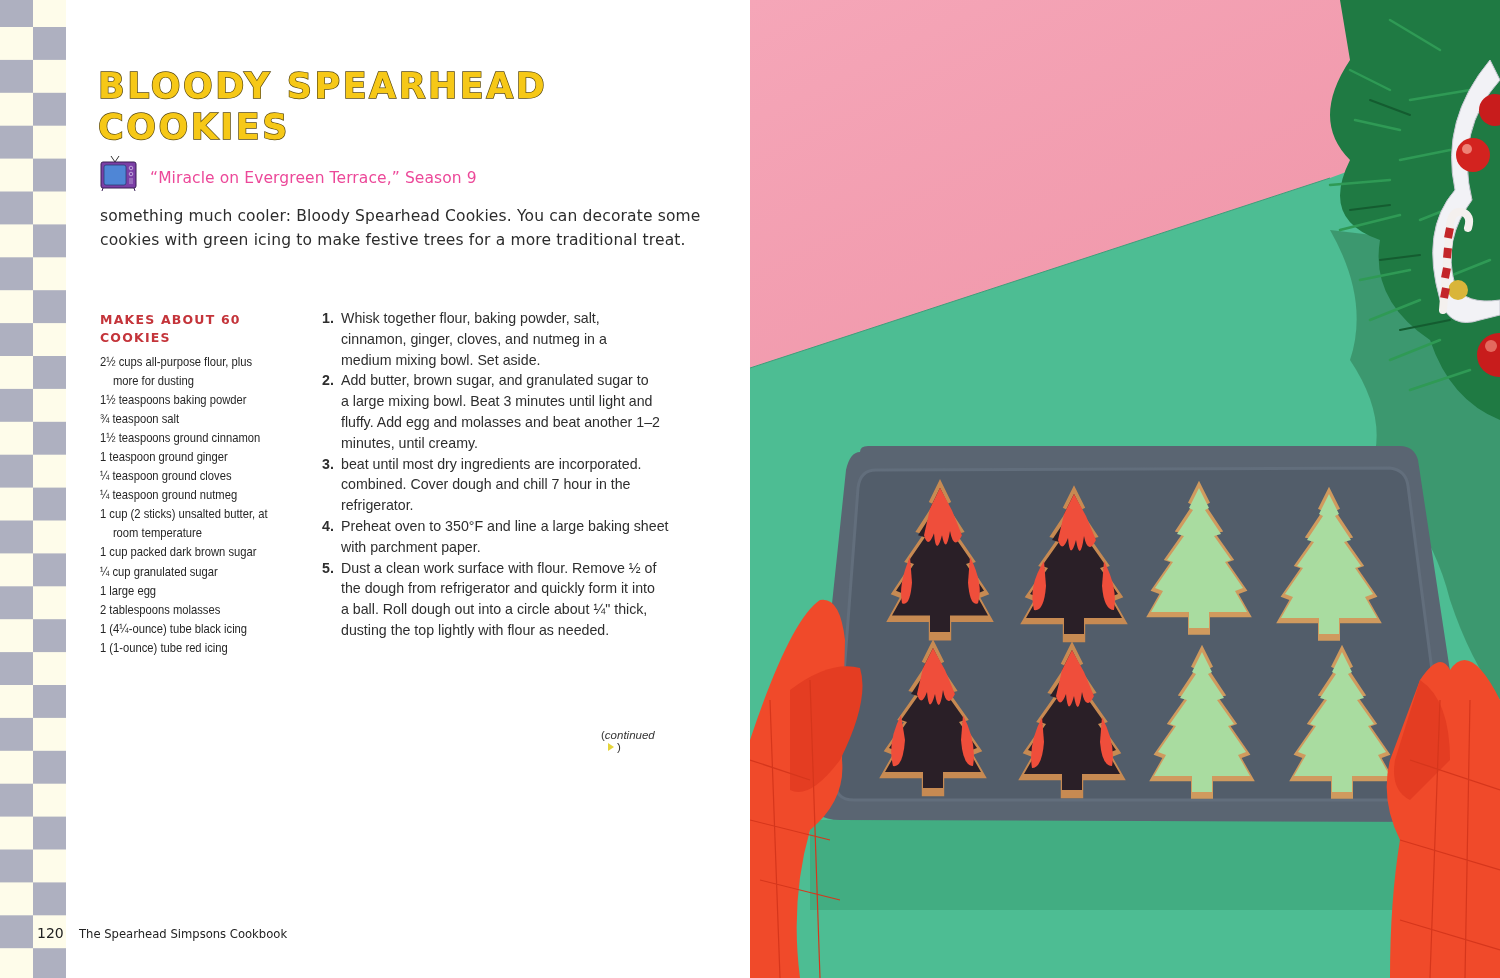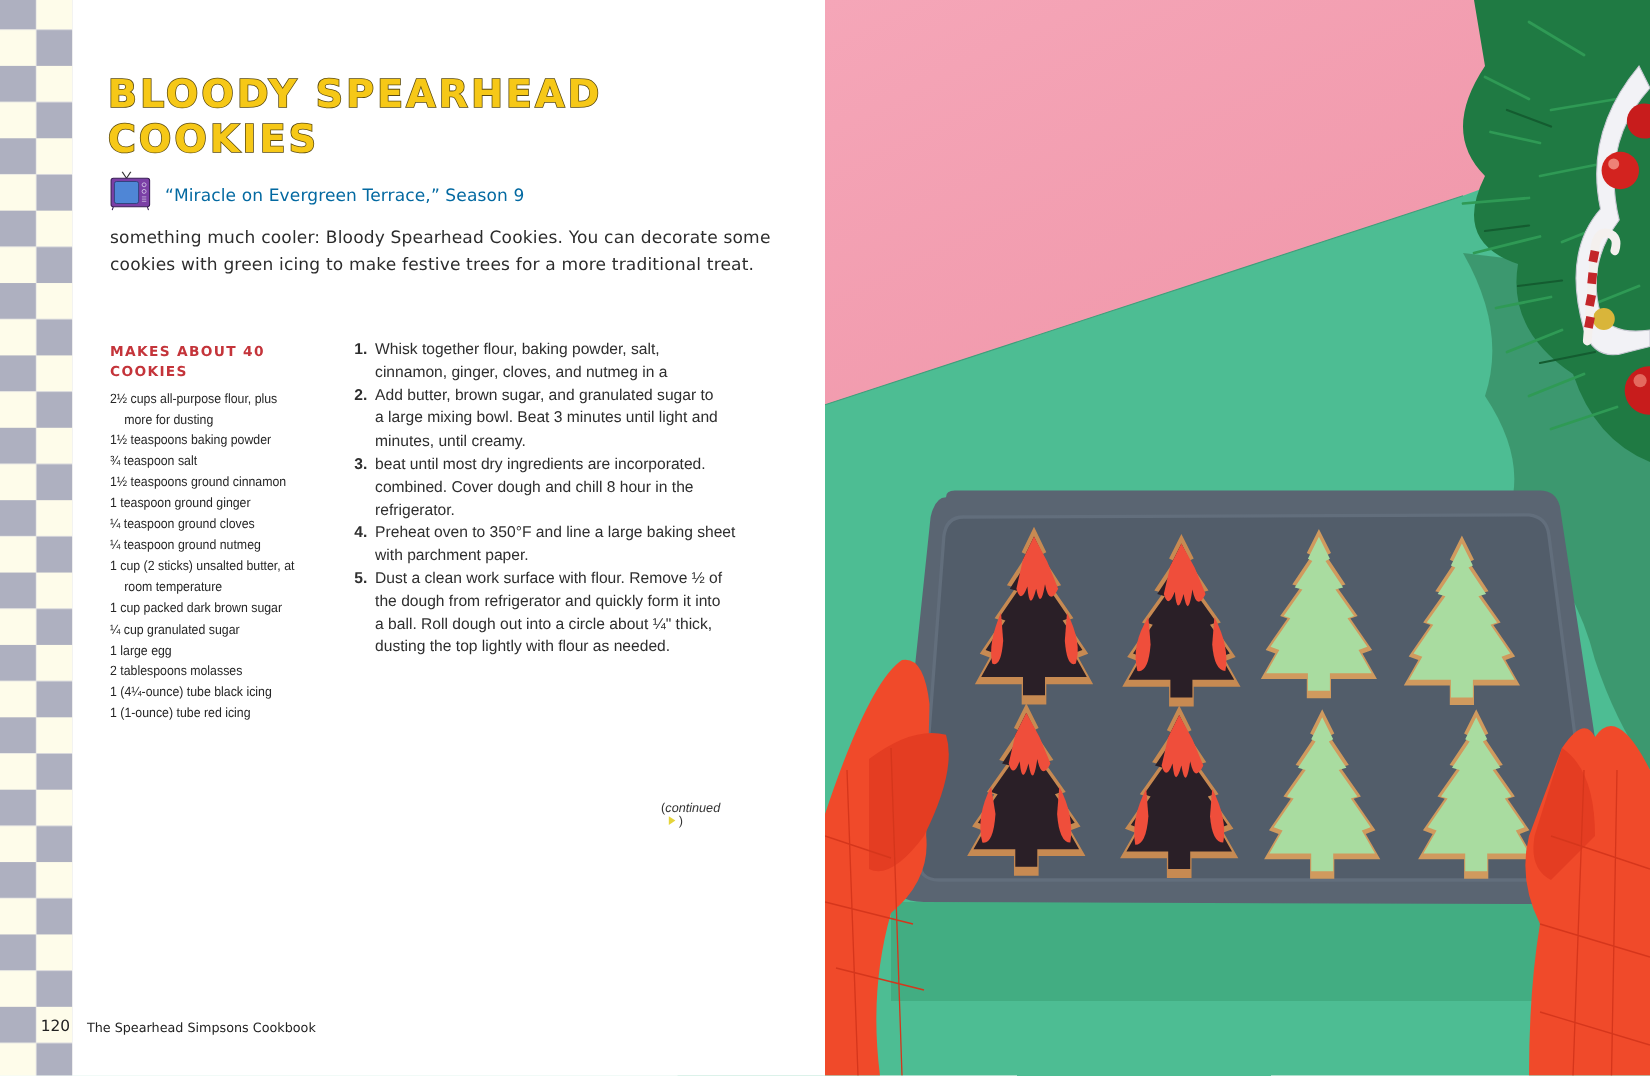--- a/index.html
+++ b/index.html
@@ -3,21 +3,21 @@
 <meta charset="utf-8">
 <style>
   html, body { margin:0; padding:0; }
   body { width:1500px; height:978px; position:relative; overflow:hidden; background:#fff; font-family:"DejaVu Sans", sans-serif; }
   .left-page { position:absolute; left:0; top:0; width:616px; height:978px; background:#fff; }
   .checker-wrap { position:absolute; left:0; top:0; width:66px; height:978px; overflow:hidden; }
   .title { position:absolute; left:98px; top:66px; margin:0; font-family:"DejaVu Sans", sans-serif; font-weight:bold;
     font-size:35px; line-height:41px; letter-spacing:2.5px; color:#f6c817;
     -webkit-text-stroke:1.4px #5a4a12; paint-order: stroke fill; }
   .tv { position:absolute; left:100px; top:156px; width:38px; height:36px; }
-  .episode { position:absolute; left:150px; top:169px; font-family:"DejaVu Sans", sans-serif; font-size:15.5px; color:#0369a1; letter-spacing:0.1px; }
+  .episode { position:absolute; left:150px; top:169px; font-family:"DejaVu Sans", sans-serif; font-size:15.5px; color:#ec4899; letter-spacing:0.1px; }
   .intro { position:absolute; left:100px; top:204px; width:600px; font-family:"DejaVu Sans", sans-serif; font-size:15.5px; line-height:24px; color:#2c2c2c; letter-spacing:0.15px; }
   .intro div { white-space:nowrap; }
   .yield { position:absolute; left:100px; top:311px; font-family:"DejaVu Sans", sans-serif; font-weight:bold; font-size:12.5px; line-height:18px; letter-spacing:1.2px; color:#c4343a; }
   .ingredients { position:absolute; left:100px; top:353px; width:200px; margin:0; padding:0; list-style:none;
     font-family:"Liberation Sans", sans-serif; font-size:12.2px; line-height:19.05px; color:#262626; transform:scaleX(0.92); transform-origin:left top; }
   .ingredients li { padding-left:14px; text-indent:-14px; white-space:normal; }
   .steps { position:absolute; left:322px; top:308px; width:370px; margin:0; padding:0; list-style:none;
     font-family:"Liberation Sans", sans-serif; font-size:14.2px; line-height:20.8px; color:#2e2e2e; }
   .steps li { position:relative; padding-left:19px; }
   .steps .num { position:absolute; left:0; top:0; font-weight:bold; }
@@ -62,21 +62,21 @@
     <path d="M3 32 L2 35 M34 32 L35 35" stroke="#3a1f55" stroke-width="1"></path>
   </svg>
   <div class="episode">“Miracle on Evergreen Terrace,” Season 9</div>
 
   <div class="intro">
     <div>something much cooler: Bloody Spearhead Cookies. You can decorate some</div>
     <div>cookies with green icing to make festive trees for a more traditional treat.</div>
   </div>
 
   <div class="yield">
-    <div>MAKES ABOUT 40</div>
+    <div>MAKES ABOUT 60</div>
     <div>COOKIES</div>
   </div>
 
   <ul class="ingredients">
     <li style="width:170px">2½ cups all-purpose flour, plus more for dusting</li>
     <li>1½ teaspoons baking powder</li>
     <li>¾ teaspoon salt</li>
     <li>1½ teaspoons ground cinnamon</li>
     <li>1 teaspoon ground ginger</li>
     <li>¼ teaspoon ground cloves</li>
@@ -88,31 +88,33 @@
     <li>2 tablespoons molasses</li>
     <li>1 (4¼-ounce) tube black icing</li>
     <li>1 (1-ounce) tube red icing</li>
   </ul>
 
   <ol class="steps">
     <li>
       <span class="num">1.</span>
       <div>Whisk together flour, baking powder, salt,</div>
       <div>cinnamon, ginger, cloves, and nutmeg in a</div>
+      <div>medium mixing bowl. Set aside.</div>
     </li>
     <li>
       <span class="num">2.</span>
       <div>Add butter, brown sugar, and granulated sugar to</div>
       <div>a large mixing bowl. Beat 3 minutes until light and</div>
+      <div>fluffy. Add egg and molasses and beat another 1–2</div>
       <div>minutes, until creamy.</div>
     </li>
     <li>
       <span class="num">3.</span>
       <div>beat until most dry ingredients are incorporated.</div>
-      <div>combined. Cover dough and chill 8 hour in the</div>
+      <div>combined. Cover dough and chill 7 hour in the</div>
       <div>refrigerator.</div>
     </li>
     <li>
       <span class="num">4.</span>
       <div>Preheat oven to 350°F and line a large baking sheet</div>
       <div>with parchment paper.</div>
     </li>
     <li>
       <span class="num">5.</span>
       <div>Dust a clean work surface with flour. Remove ½ of</div>

